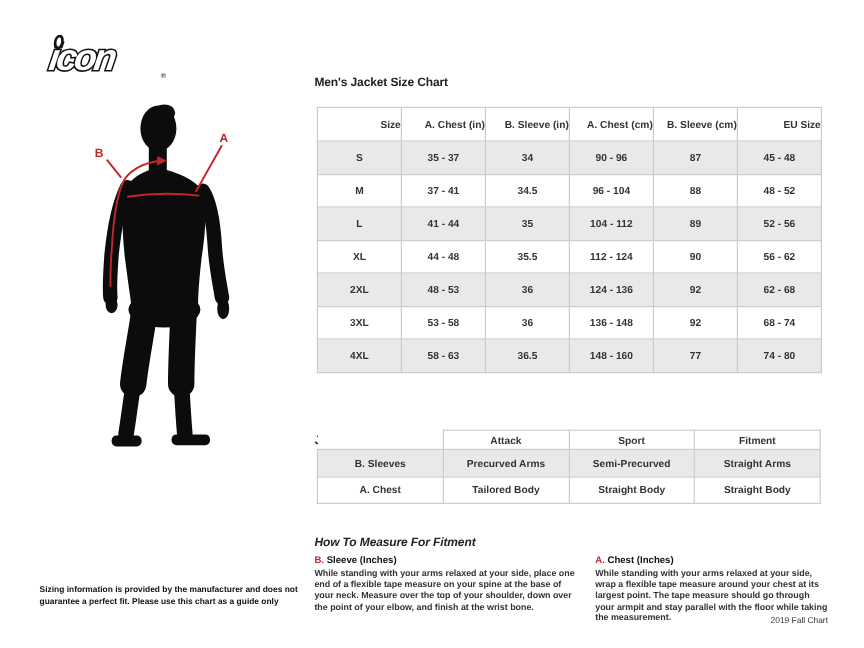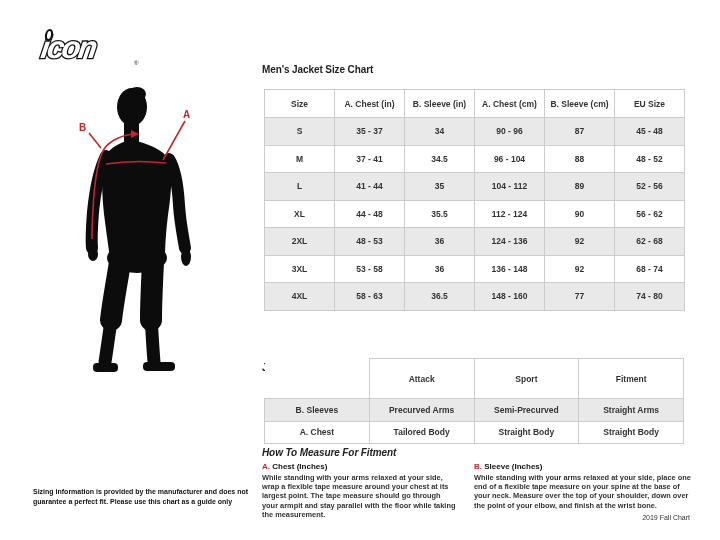--- a/index.html
+++ b/index.html
@@ -17,25 +17,25 @@
              color:#222;letter-spacing:-0.1px;}
   #title-size{top:64px;}
   #title-style{top:336px;margin-top:26px;}
   #title-measure{top:447px;font-style:italic;}
 
   
   table.chart{position:absolute;left:264px;border-collapse:collapse;table-layout:fixed;
               text-align:center;font-size:8.5px;font-weight:bold;color:#333;}
   table.chart th,table.chart td{border:1px solid #ccc;padding:0;font-size:8.5px;font-weight:bold;}
   #size-table{top:89px;width:421px;}
-  #size-table thead tr{height:28px;}
+  #size-table thead tr{height:28px;text-align:right;}
   #size-table tbody tr{height:27.5px;}
   #size-table tbody tr:nth-child(odd){background:#e9e9e9;}
   #style-table{top:358px;width:420px;}
-  #style-table thead tr{height:40px;}
+  #style-table thead tr{height:16px;}
   #style-table tbody tr{height:22.5px;}
   #style-table tbody tr:nth-child(odd){background:#e9e9e9;}
   #style-table th:empty{border:none;background:#fff;}
 
   
   .measure-cols{position:absolute;left:262px;top:462px;width:430px;display:flex;gap:16px;}
   .mcol{box-sizing:border-box;}
   .mcol-a{width:196px;}
   .mcol-b{width:218px;}
   .mlabel{font-size:8px;font-weight:bold;color:#111;margin:0 0 2px 0;}
@@ -184,31 +184,31 @@
           <td>A. Chest</td>
           <td>Tailored Body</td>
           <td>Straight Body</td>
           <td>Straight Body</td>
         </tr>
       </tbody>
     </table>
 
   <h2 class="sec-title" id="title-measure">How To Measure For Fitment</h2>
   <div class="measure-cols">
+    <div class="mcol mcol-b">
+      <p class="mlabel">
+        <span style="color: rgb(193, 39, 45);">B.</span>
+        <span>Sleeve (Inches)</span>
+      </p>
+      <p class="mtext">While standing with your arms relaxed at your side, place one end of a flexible tape measure on your spine at the base of your neck. Measure over the top of your shoulder, down over the point of your elbow, and finish at the wrist bone.</p>
+    </div>
     <div class="mcol mcol-a">
       <p class="mlabel">
         <span style="color: rgb(193, 39, 45);">A.</span>
         <span>Chest (Inches)</span>
       </p>
       <p class="mtext">While standing with your arms relaxed at your side, wrap a flexible tape measure around your chest at its largest point. The tape measure should go through your armpit and stay parallel with the floor while taking the measurement.</p>
     </div>
-    <div class="mcol mcol-b">
-      <p class="mlabel">
-        <span style="color: rgb(193, 39, 45);">B.</span>
-        <span>Sleeve (Inches)</span>
-      </p>
-      <p class="mtext">While standing with your arms relaxed at your side, place one end of a flexible tape measure on your spine at the base of your neck. Measure over the top of your shoulder, down over the point of your elbow, and finish at the wrist bone.</p>
-    </div>
   </div>
 
   <div class="disclaimer">Sizing information is provided by the manufacturer and does not guarantee a perfect fit. Please use this chart as a guide only</div>
   <div class="version">2019 Fall Chart</div>
 </div>
 
 </body></html>

